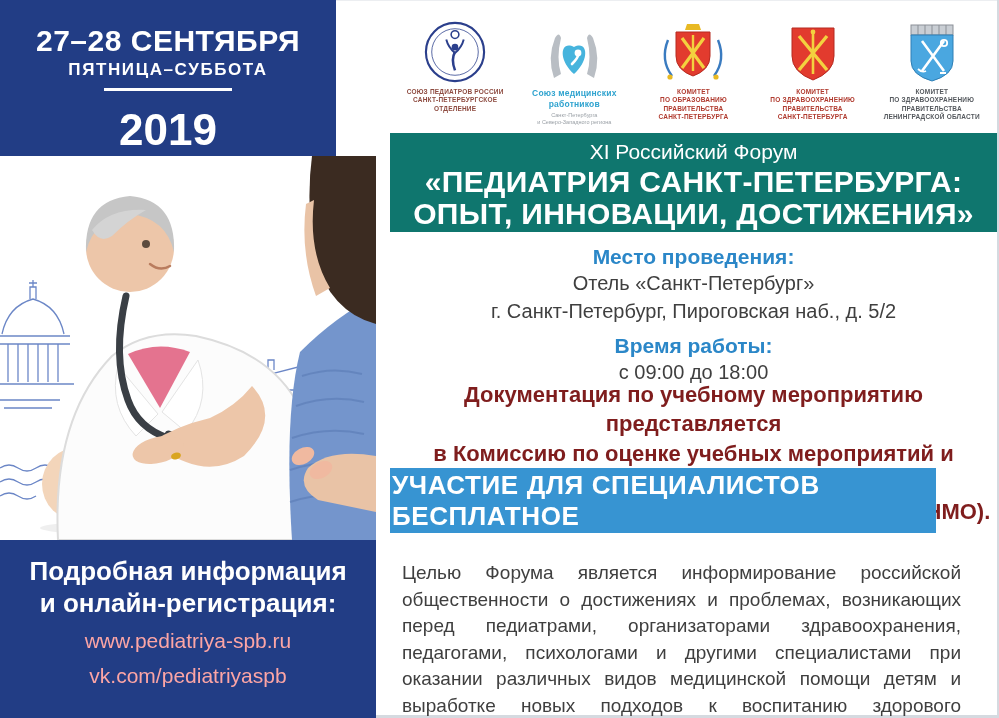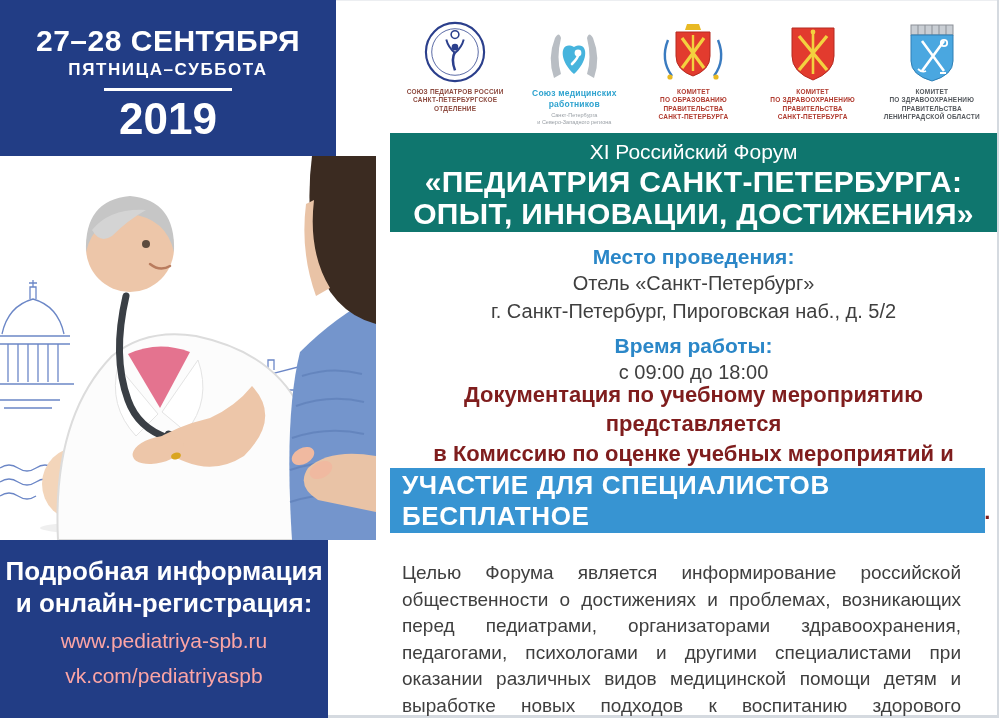--- a/index.html
+++ b/index.html
@@ -11,24 +11,24 @@
   }
   
   .left-col{position:absolute;left:0;top:0;width:376px;height:718px;}
   .date-block{
     position:absolute;left:0;top:0;width:336px;height:156px;
     background:#223d85;color:#fff;text-align:center;box-sizing:border-box;padding-top:24px;
   }
   .date-range{font-size:30px;font-weight:bold;letter-spacing:.5px;line-height:1.1;}
   .date-days{font-size:17px;font-weight:bold;letter-spacing:1.6px;margin-top:3px;}
   .date-divider{width:128px;height:3px;background:#fff;margin:8px auto 0;}
-  .date-year{font-size:44px;font-weight:bold;line-height:1.05;margin-top:5px;}
+  .date-year{font-size:44px;font-weight:bold;line-height:1.05;margin-top:16px;}
   .photo-block{position:absolute;left:0;top:156px;width:376px;height:384px;background:#fff;}
   .info-block{
-    position:absolute;left:0;top:540px;width:328px;height:178px;
+    position:absolute;left:0;top:540px;width:376px;height:178px;
     background:#223d85;color:#fff;text-align:center;box-sizing:border-box;padding-top:16px;
   }
   .info-heading{font-size:26px;font-weight:bold;line-height:1.22;}
   .info-link{font-size:21px;font-weight:normal;color:#fca5a5;margin-top:9px;line-height:1.2;cursor:pointer;}
   .info-link + .info-link{}
   
   .right-col{position:absolute;left:390px;top:0;width:607px;height:718px;}
   .logos-row{
     position:absolute;left:0;top:0;width:607px;height:133px;
     display:flex;justify-content:space-evenly;align-items:flex-start;
@@ -56,22 +56,22 @@
   .blue-heading{color:#2b87c8;font-size:21px;font-weight:bold;line-height:1.1;}
   .venue-heading{margin-top:13px;}
   .venue-line{color:#3f3f3f;font-size:20px;line-height:1.25;margin-top:3px;}
   .time-heading{margin-top:10px;}
   .nmo-note{
     position:absolute;left:0;top:373px;width:607px;height:95px;text-align:center;
     color:#7f1d1d;font-size:22px;font-weight:bold;line-height:1.33;white-space:pre-line;
     box-sizing:border-box;padding-top:7px;
   }
   .banner{
-    position:absolute;left:0;top:468px;width:595px;height:65px;background:#3794d2;
-    display:flex;align-items:center;box-sizing:border-box;padding-left:12px;
+    position:absolute;left:0;top:468px;width:546px;height:65px;background:#3794d2;
+    display:flex;align-items:center;box-sizing:border-box;padding-left:2px;
     color:#ffffff;font-size:26px;font-weight:bold;letter-spacing:.6px;
   }
   .about-text{
     position:absolute;left:0;top:533px;width:607px;box-sizing:border-box;
     padding:27px 36px 0 12px;color:#3f3f3f;font-size:19px;line-height:1.4;text-align:justify;
   }
 </style>
 </head>
 <body>
 

